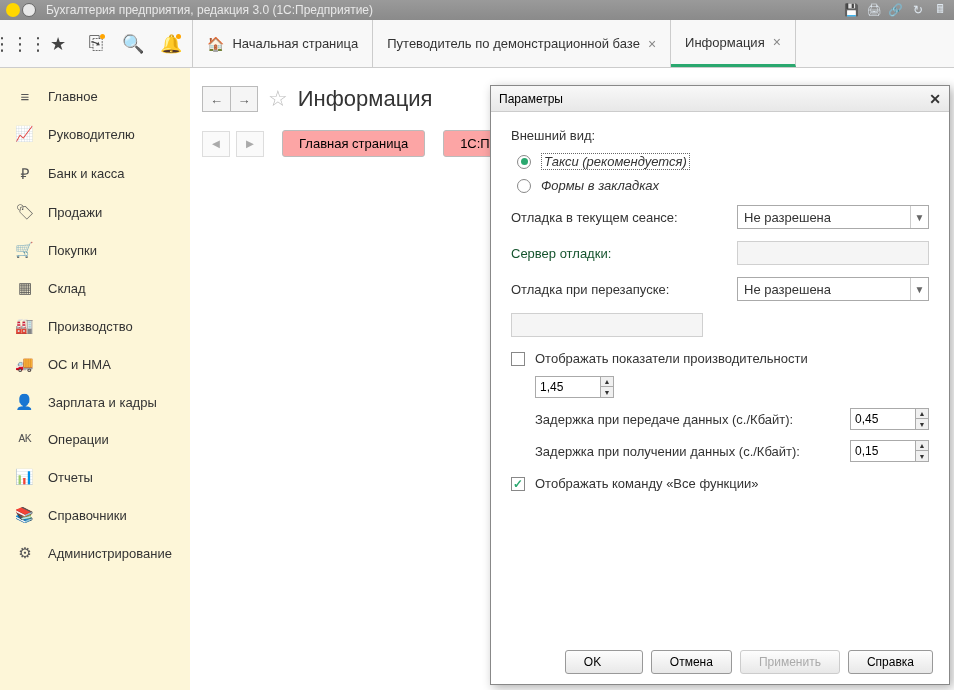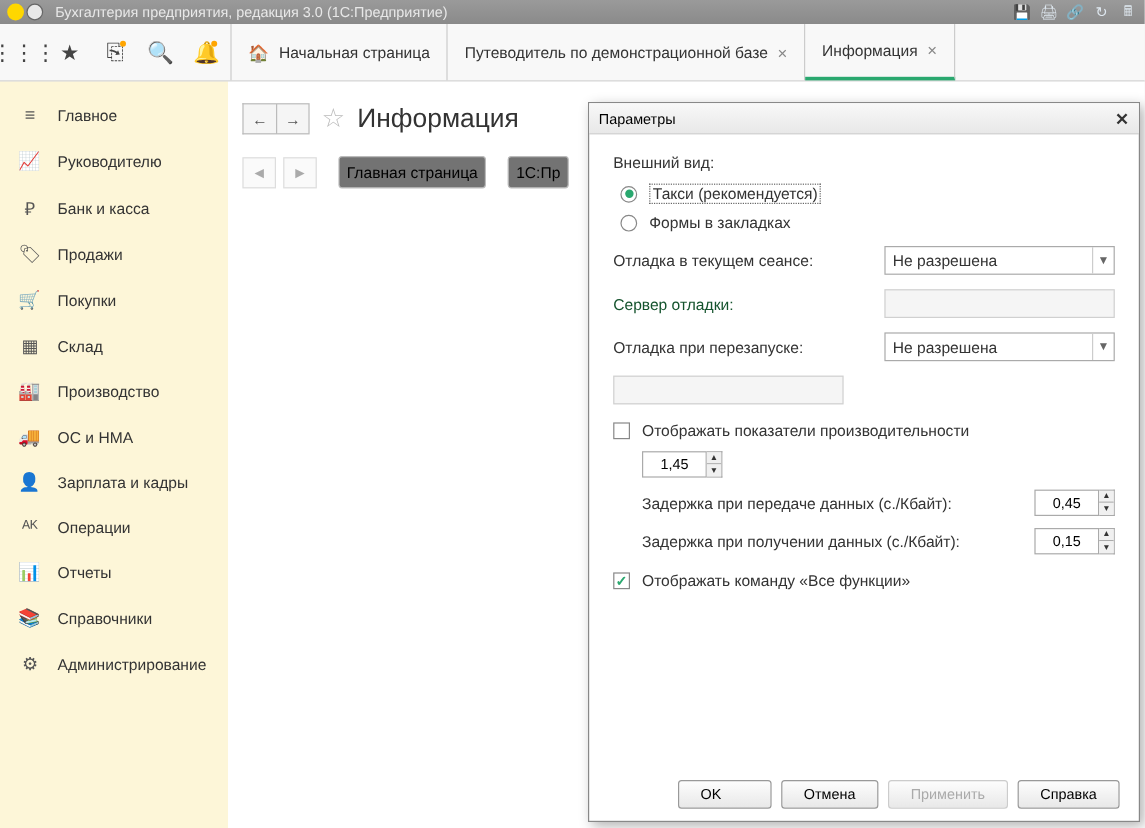--- a/index.html
+++ b/index.html
@@ -32,48 +32,48 @@
 .content-header { display: flex; align-items: center; gap: 10px; margin-bottom: 18px; }
 .nav-btn { width: 28px; height: 26px; border: 1px solid #bbb; background: #f5f5f5; display: flex; align-items: center; justify-content: center; cursor: pointer; color: #555; }
 .nav-btn-group { display: flex; }
 .nav-btn-group .nav-btn:first-child { border-right: none; }
 .star-icon { font-size: 22px; color: #bbb; cursor: pointer; }
 .page-title { font-size: 22px; color: #333; }
 
 .sub-toolbar { display: flex; gap: 18px; align-items: center; margin-bottom: 12px; }
 .sub-nav { display: flex; gap: 6px; }
 .sub-nav-btn { width: 28px; height: 26px; border: 1px solid #ddd; background: #fafafa; display: flex; align-items: center; justify-content: center; color: #aaa; }
-.pill-btn { border: 1px solid #bbb; background: #737373; padding: 5px 6px; border-radius: 3px; font-size: 13px; cursor: pointer; }
+.pill-btn { border: 1px solid #bbb; background: #fca5a5; padding: 5px 16px; border-radius: 3px; font-size: 13px; cursor: pointer; }
 
 .yellow-block { position: absolute; left: 470px; top: 370px; width: 20px; height: 140px; background: #ffd500; }
 
 
 .dialog { position: absolute; left: 490px; top: 85px; width: 460px; height: 600px; background: #fff; border: 1px solid #888; box-shadow: 3px 3px 10px rgba(0,0,0,0.3); z-index: 100; display: flex; flex-direction: column; }
 .dialog-title { height: 26px; background: linear-gradient(#f8f8f8, #e8e8e8); border-bottom: 1px solid #ccc; display: flex; align-items: center; padding: 0 8px; font-size: 12px; }
 .dialog-title .spacer { flex: 1; }
 .dialog-title .close-btn { cursor: pointer; font-weight: bold; color: #333; font-size: 14px; }
 .dialog-body { flex: 1; padding: 16px 20px 10px 20px; font-size: 13px; color: #333; overflow: hidden; }
 .dlg-label { margin-bottom: 10px; }
-.radio-row { display: flex; align-items: center; gap: 10px; margin-bottom: 8px; margin-left: 6px; }
+.radio-row { display: flex; align-items: center; gap: 10px; margin-bottom: 8px; margin-left: 6px; font-style: italic; }
 .radio { width: 14px; height: 14px; border: 1px solid #888; border-radius: 50%; display: flex; align-items: center; justify-content: center; }
 .radio.selected::after { content: ''; width: 7px; height: 7px; background: #2aa86f; border-radius: 50%; }
 .radio-label.boxed { border: 1px dotted #666; padding: 0 2px; }
 .form-row { display: flex; align-items: center; margin-top: 12px; }
 .form-row .lbl { flex: 1; }
 .form-row .lbl.gray { color: #14532d; }
 .dselect { width: 192px; height: 24px; border: 1px solid #aaa; display: flex; align-items: center; padding: 0 6px; position: relative; background: #fff; }
 .dselect .arrow { position: absolute; right: 0; top: 0; width: 18px; height: 100%; border-left: 1px solid #ccc; display: flex; align-items: center; justify-content: center; color: #666; font-size: 10px; }
 .dinput { width: 192px; height: 24px; border: 1px solid #d0d0d0; background: #f5f5f5; }
 .check-row { display: flex; align-items: center; gap: 10px; margin-top: 14px; }
 .checkbox { width: 14px; height: 14px; border: 1px solid #888; display: flex; align-items: center; justify-content: center; background: #fff; }
 .checkbox.checked::after { content: '✓'; color: #2aa86f; font-size: 12px; font-weight: bold; }
 .spin-row { display: flex; align-items: center; margin-top: 10px; padding-left: 24px; }
 .spin-row .slbl { flex: 1; }
 .spinner { display: flex; height: 22px; }
-.spinner input { width: 54px; border: 1px solid #aaa; text-align: center; padding: 0 4px; font-size: 12px; }
+.spinner input { width: 66px; border: 1px solid #aaa; text-align: left; padding: 0 4px; font-size: 12px; }
 .spinner .spin-btns { display: flex; flex-direction: column; border: 1px solid #aaa; border-left: none; }
 .spinner .spin-btns div { width: 12px; height: 10px; font-size: 7px; display: flex; align-items: center; justify-content: center; background: #f0f0f0; cursor: pointer; }
 .spinner .spin-btns div:first-child { border-bottom: 1px solid #aaa; }
 .dialog-footer { padding: 10px 16px; display: flex; justify-content: flex-end; gap: 8px; }
 .dlg-btn { border: 1px solid #999; background: linear-gradient(#fdfdfd, #e8e8e8); padding: 4px 18px; border-radius: 3px; font-size: 12px; cursor: pointer; min-width: 78px; text-align: left; }
 .dlg-btn.disabled { color: #aaa; border-color: #ccc; }
 </style>
 </head>
 <body>
 

